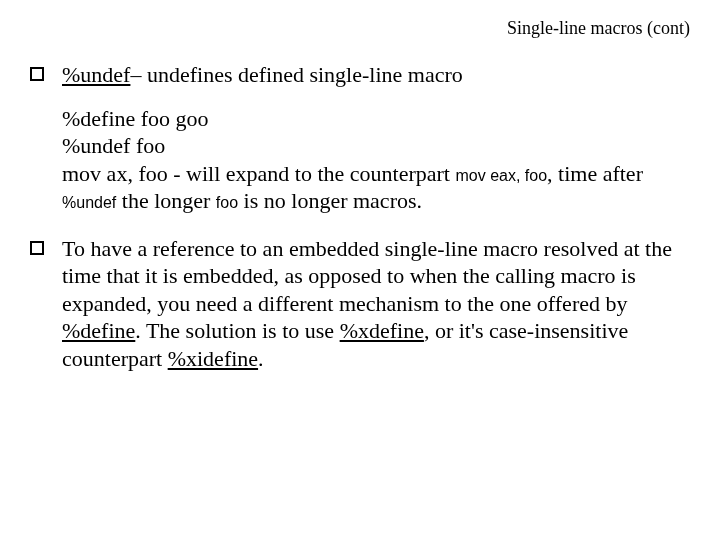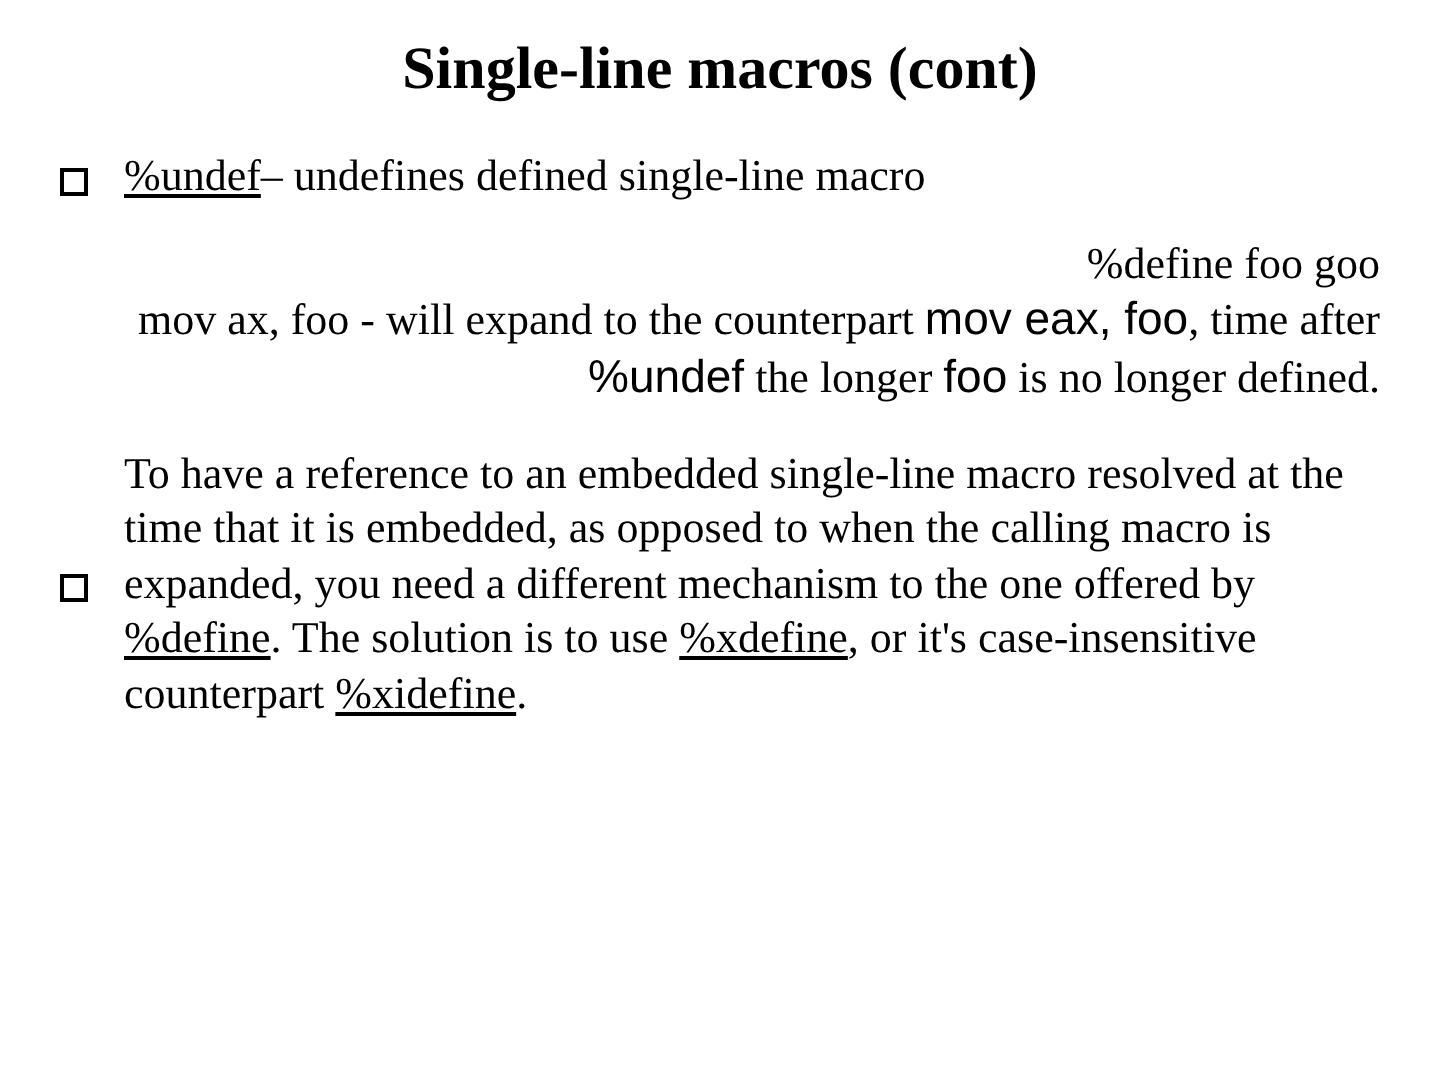--- a/index.html
+++ b/index.html
@@ -12,28 +12,28 @@
     color: #000000;
   }
   .slide {
     width: 720px;
     height: 540px;
     box-sizing: border-box;
     padding: 18px 30px 30px 30px;
     position: relative;
   }
   .title {
-    text-align: center;
-    font-size: 30px;
-    font-weight: bold;
+    text-align: right;
+    font-size: 18px;
+    font-weight: normal;
     margin: 0 0 22px 0;
   }
   .bullet-row {
     display: flex;
-    align-items: center;
+    align-items: flex-start;
     margin-bottom: 16px;
   }
   .bullet-marker {
     flex: 0 0 auto;
     width: 14px;
     height: 14px;
     border: 2px solid #000;
     margin-top: 6px;
     margin-right: 18px;
     box-sizing: border-box;
@@ -41,43 +41,43 @@
   .bullet-content {
     flex: 1 1 auto;
     font-size: 22px;
     line-height: 1.25;
   }
   .code-block {
     margin-left: 32px;
     font-size: 22px;
     line-height: 1.25;
     margin-bottom: 20px;
-    text-align: right;
   }
   .u { text-decoration: underline; }
-  .sans { font-family: Arial, Helvetica, sans-serif; font-size: 23px; }
+  .sans { font-family: Arial, Helvetica, sans-serif; font-size: 16px; }
 </style>
 </head>
 <body>
 
 <div class="slide">
 
   <h1 class="title">Single-line macros (cont)</h1>
 
   <div class="bullet-row">
     <div class="bullet-marker"></div>
     <div class="bullet-content">
       <span class="u">%undef</span><span>– undefines defined single-line macro</span>
     </div>
   </div>
 
   <div class="code-block">
     <div>%define foo goo</div>
+    <div>%undef foo</div>
     <div>
-      <span>mov ax, foo -   will expand to the counterpart </span><span class="sans">mov eax, foo</span><span>, time after </span><span class="sans">%undef</span><span> the longer </span><span class="sans">foo</span><span> is no longer defined.</span>
+      <span>mov ax, foo -   will expand to the counterpart </span><span class="sans">mov eax, foo</span><span>, time after </span><span class="sans">%undef</span><span> the longer </span><span class="sans">foo</span><span> is no longer macros.</span>
     </div>
   </div>
 
   <div class="bullet-row">
     <div class="bullet-marker"></div>
     <div class="bullet-content">
       <span>To have a reference to an embedded single-line macro resolved at the time that it is embedded, as opposed to when the calling macro is expanded, you need a different mechanism to the one offered by </span><span class="u">%define</span><span>. The solution is to use </span><span class="u">%xdefine</span><span>, or it's case-insensitive counterpart </span><span class="u">%xidefine</span><span>.</span>
     </div>
   </div>
 

